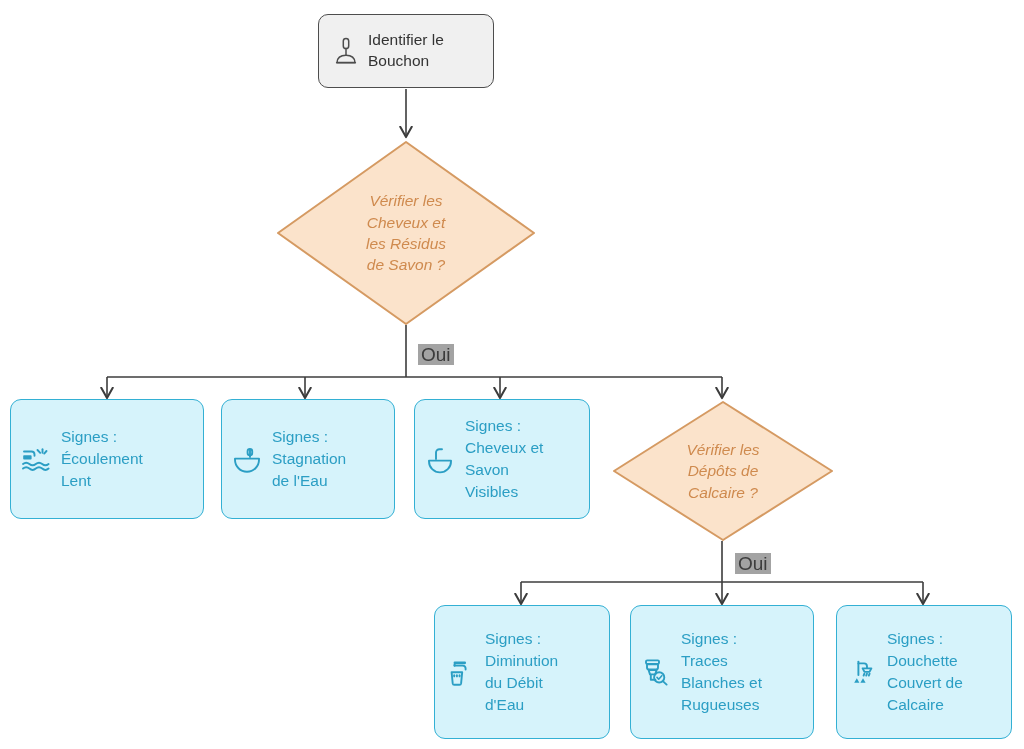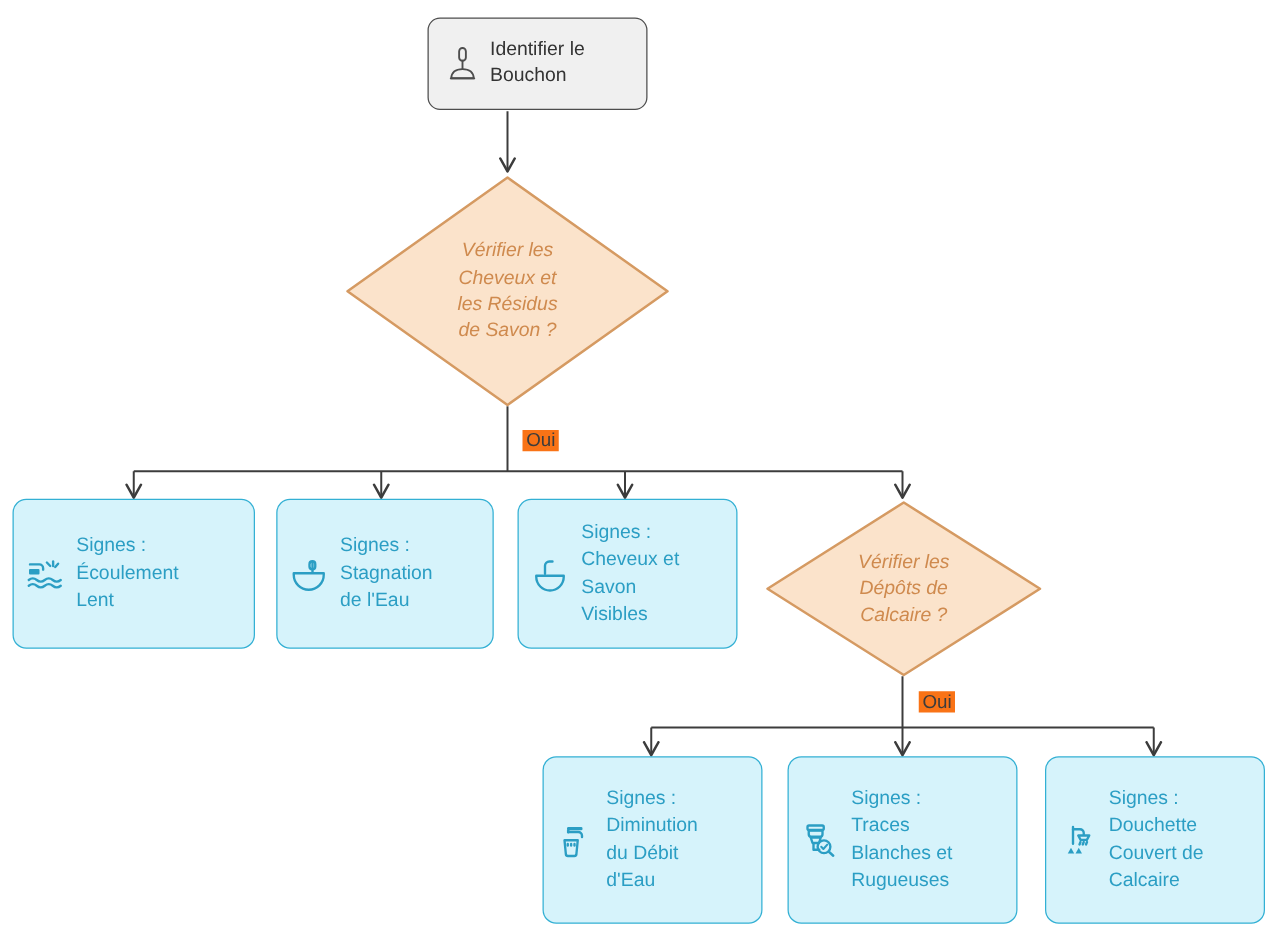--- a/index.html
+++ b/index.html
@@ -33,21 +33,20 @@
     position: absolute;
     box-sizing: border-box;
     background: #f0f0f0;
     border: 1.6px solid #4d4d4d;
     border-radius: 10px;
     display: flex;
     align-items: center;
     justify-content: flex-start;
     gap: 9px;
     padding: 0 14px;
-    margin-left: 24px;
   }
   .start-node .node-icon {
     flex: 0 0 auto;
     display: flex;
     align-items: center;
     justify-content: center;
     width: 26px;
     height: 30px;
   }
   .start-node .node-label {
@@ -114,23 +113,23 @@
     font-size: 15.5px;
     line-height: 1.42;
     white-space: pre-line;
     text-align: left;
   }
 
   
   .edge-label {
     position: absolute;
     color: #3c3c3c;
-    font-size: 15px;
+    font-size: 19px;
     line-height: 1;
-    background: #f97316;
+    background: #a3a3a3;
     padding: 1px 3px;
     white-space: nowrap;
   }
 </style>
 </head>
 <body>
 
 <div id="canvas">
 
   <svg id="edges" viewBox="0 0 1024 749" xmlns="http://www.w3.org/2000/svg">

